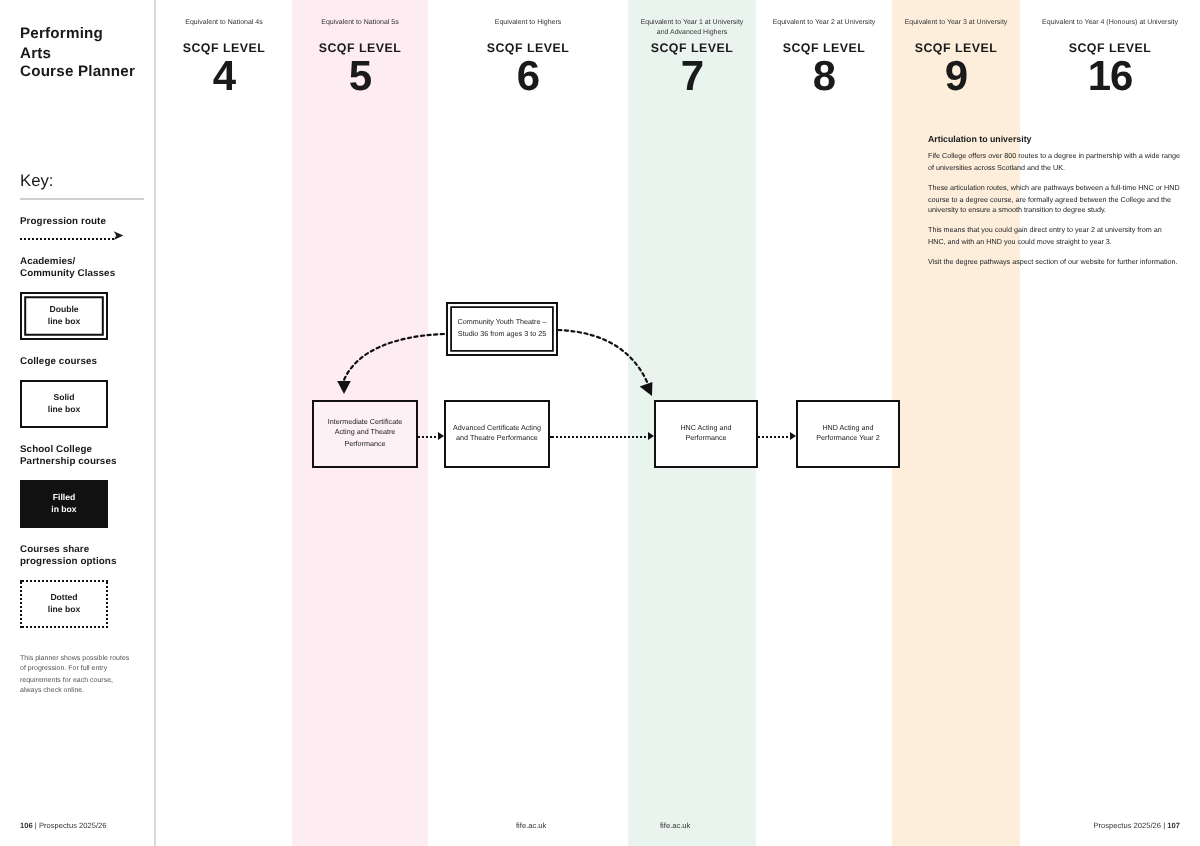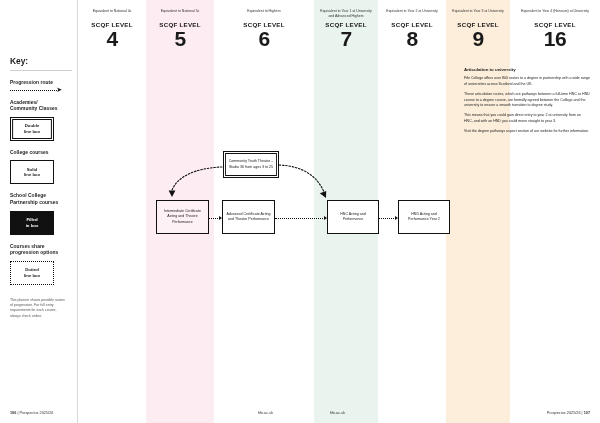--- a/index.html
+++ b/index.html
@@ -19,21 +19,21 @@
   
   .sidebar {
     position: absolute; left: 0; top: 0; width: 78px; height: 423px;
     border-right: 0.6px solid #d9d9d9;
     padding: 12px 8px 0 10px;
   }
   .planner-title {
     font-size: 7.6px; font-weight: bold; line-height: 1.28; letter-spacing: 0.1px;
   }
   .key-head {
-    margin-top: 44px; font-size: 8.4px; font-weight: bold;
+    margin-top: 44px; font-size: 8.4px; font-weight: normal;
     padding-bottom: 4px; border-bottom: 0.6px solid #cfcfcf; width: 62px;
   }
   .key-group { margin-top: 9px; }
   .key-label {
     font-size: 4.9px; font-weight: bold; line-height: 1.35; letter-spacing: 0.05px;
   }
   .swatch {
     margin-top: 4px; width: 44px; height: 24px;
     display: flex; align-items: center; justify-content: center; text-align: center;
     font-size: 4.3px; font-weight: bold; line-height: 1.35;
@@ -97,20 +97,24 @@
       <div class="band" style="left: 78px; width: 68px; background: rgb(255, 255, 255);"></div>
       <div class="band" style="left: 146px; width: 68px; background: rgb(253, 236, 241);"></div>
       <div class="band" style="left: 214px; width: 100px; background: rgb(255, 255, 255);"></div>
       <div class="band" style="left: 314px; width: 64px; background: rgb(234, 244, 239);"></div>
       <div class="band" style="left: 378px; width: 68px; background: rgb(255, 255, 255);"></div>
       <div class="band" style="left: 446px; width: 64px; background: rgb(253, 238, 219);"></div>
       <div class="band" style="left: 510px; width: 90px; background: rgb(255, 255, 255);"></div>
     </div>
 
   <div class="sidebar">
+    <div class="planner-title">
+      <div>Performing Arts</div>
+      <div>Course Planner</div>
+    </div>
     <div class="key-head">Key:</div>
     <div id="key-groups">
         <div class="key-group">
           <div class="key-label" style="white-space: pre-line;">Progression route</div>
           <div class="arrow-row">
             <div class="dots"></div>
             <div class="head">➤</div>
           </div>
         </div>
         <div class="key-group">

